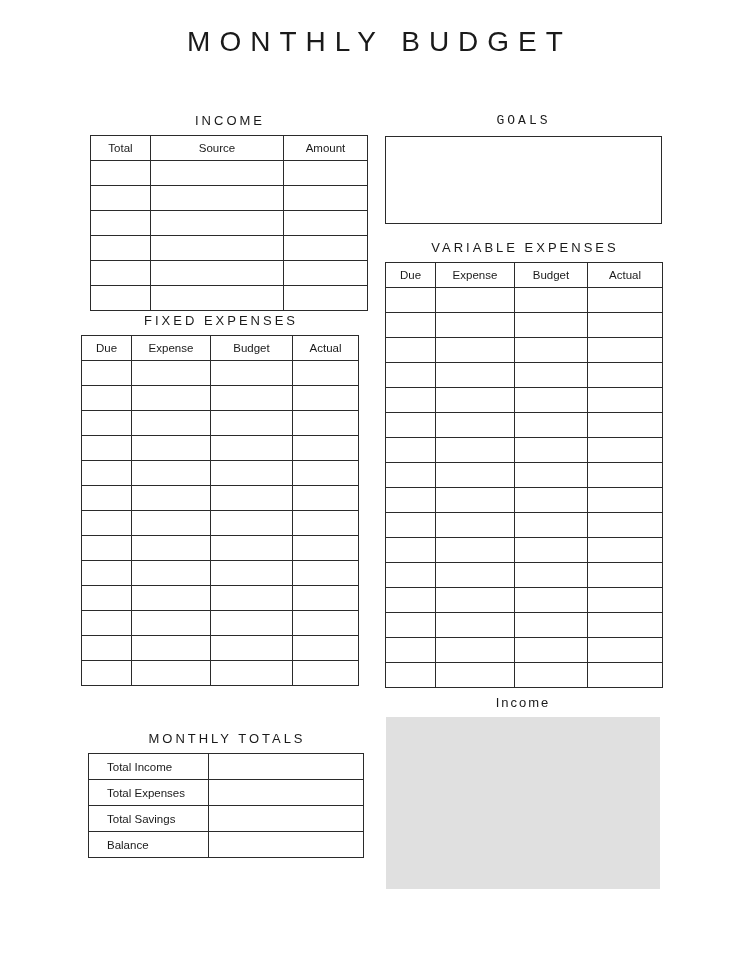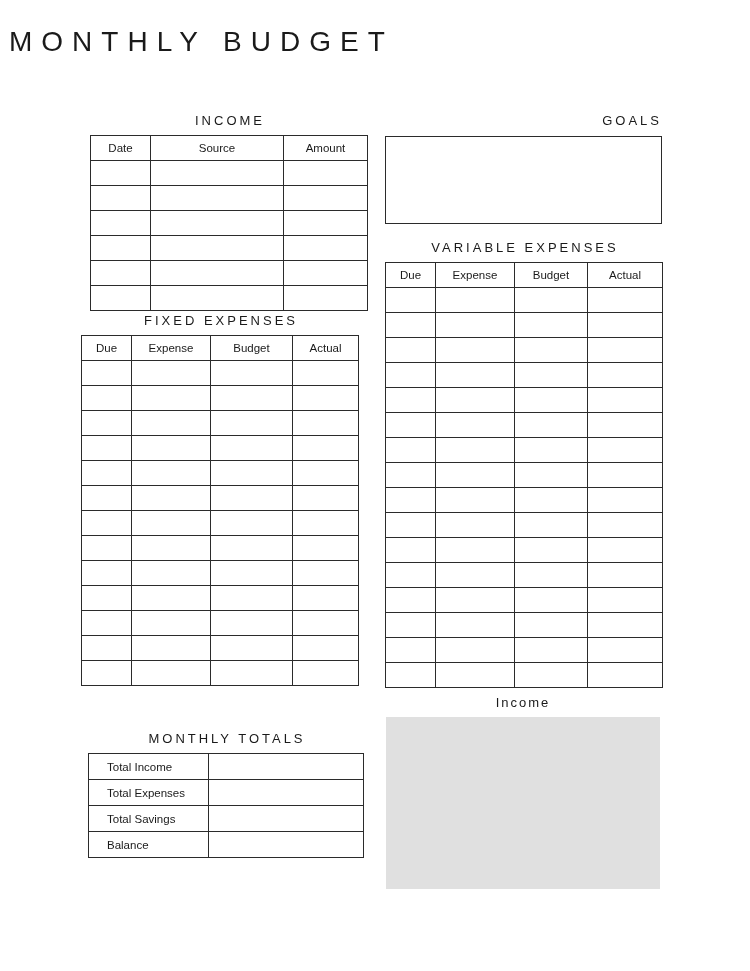--- a/index.html
+++ b/index.html
@@ -10,20 +10,21 @@
     width: 750px;
     height: 971px;
     background: #ffffff;
     font-family: "Liberation Sans", sans-serif;
     color: #1a1a1a;
     position: relative;
     overflow: hidden;
   }
 
   .page-title {
+    text-align: center;
     font-size: 28px;
     letter-spacing: 9px;
     font-weight: 400;
     color: #1a1a1a;
     margin: 26px 0 0 0;
     padding-left: 9px;
   }
 
   .section-title {
     text-align: center;
@@ -67,21 +68,21 @@
   .abs { position: absolute; }
 
   
   #income-block { left: 90px; top: 113px; width: 277px; }
   #income-block col.c1 { width: 60px; }
   #income-block col.c2 { width: 133px; }
   #income-block col.c3 { width: 84px; }
 
   
   #goals-block { left: 385px; top: 113px; width: 277px; }
-  #goals-block .section-title { text-align: right; padding-left: 0; margin-bottom: 8px; }
+  #goals-block .section-title { text-align: center; padding-left: 0; margin-bottom: 8px; font-family: Liberation Mono, monospace; }
   .goals-box {
     border: 1px solid #2b2b2b;
     height: 88px;
     width: 100%;
     box-sizing: border-box;
     background: #ffffff;
   }
 
   
   #variable-block { left: 385px; top: 240px; width: 277px; }
@@ -126,21 +127,21 @@
 <div class="abs" id="income-block">
   <div class="section-title">INCOME</div>
   <table class="grid">
     <colgroup>
         <col class="c1">
         <col class="c2">
         <col class="c3">
       </colgroup>
     <thead>
       <tr>
-        <th>Date</th>
+        <th>Total</th>
         <th>Source</th>
         <th>Amount</th>
       </tr>
     </thead>
     <tbody>
       <tr>
         <td class="empty"></td>
         <td class="empty"></td>
         <td class="empty"></td>
       </tr>

